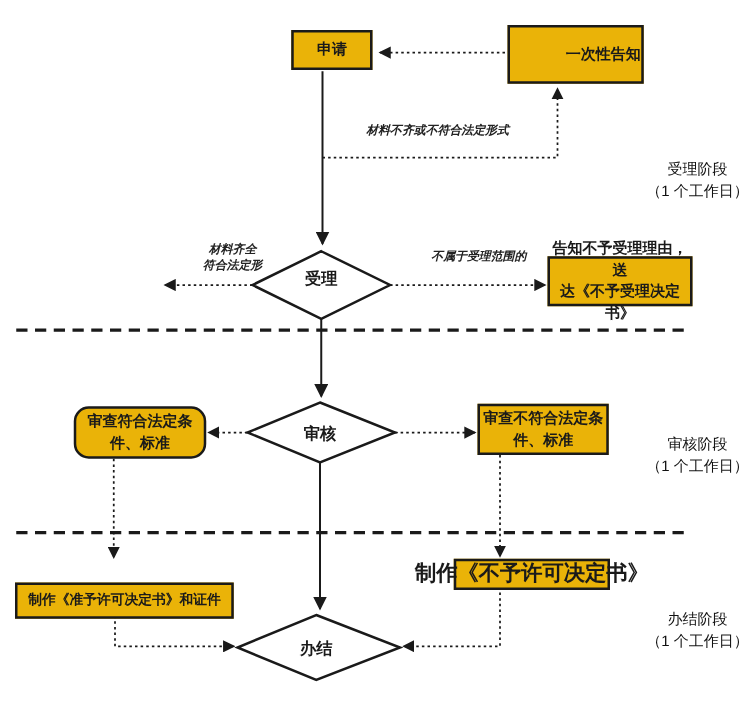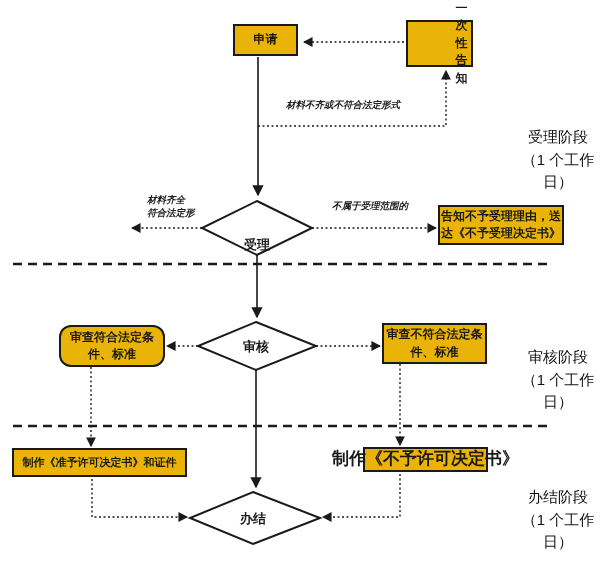--- a/index.html
+++ b/index.html
@@ -6,23 +6,23 @@
   #canvas{position:relative;width:605px;height:564px;background:#ffffff;overflow:hidden;
           font-family:"Liberation Sans",sans-serif;color:#1a1a1a;}
   #wires{position:absolute;left:0;top:0;width:605px;height:564px;}
   .box{position:absolute;border:2px solid #1a1a1a;background:#eab308;display:flex;
        align-items:center;justify-content:center;text-align:center;
        font-size:12px;font-weight:bold;line-height:1.45;box-sizing:border-box;}
   .prelines{white-space:pre-line;}
   .nowrap{white-space:nowrap;}
   .diamond-label{position:absolute;width:70px;text-align:center;font-size:13px;
        font-weight:bold;}
-  .edge-label{position:absolute;text-align:left;font-size:9.5px;font-style:italic;
+  .edge-label{position:absolute;text-align:center;font-size:9.5px;font-style:italic;
        font-family:"Liberation Serif",serif;font-weight:bold;color:#222;line-height:1.35;}
-  .stage-label{position:absolute;width:92px;text-align:center;font-size:15px;
+  .stage-label{position:absolute;width:92px;text-align:center;font-size:12px;
        line-height:1.5;color:#111;}
   .stage-label span{display:block;}
   .ln{fill:none;stroke:#1a1a1a;}
   .solid{stroke-width:1.6;}
   .dotted{stroke-width:1.4;stroke-dasharray:2,2.5;}
   .divider{stroke-width:2.6;stroke-dasharray:9,6;}
   .diamond{fill:#ffffff;stroke:#1a1a1a;stroke-width:2;}
 </style>
 </head>
 <body>
@@ -54,37 +54,37 @@
     <path class="ln divider" d="M13 264 L550 264"></path>
     <path class="ln divider" d="M13 426 L550 426"></path>
 
     <polygon class="diamond" points="257,201 312,228 257,255 202,228"></polygon>
     <polygon class="diamond" points="256,322 316,346 256,370 198,346"></polygon>
     <polygon class="diamond" points="253,492 320,518 253,544 190,518"></polygon>
   </svg>
 
   <div class="box" style="left:233px;top:24px;width:65px;height:32px;">申请</div>
 
-  <div class="box" style="left:406px;top:20px;width:67px;height:47px;padding-left:44px;">一次性告知</div>
+  <div class="box" style="left:406px;top:20px;width:109px;height:47px;padding-left:44px;">一次性告知</div>
 
 
-  <div class="box prelines" style="left:438px;top:205px;width:126px;height:40px;">告知不予受理理由，送
+  <div class="box prelines" style="left:438px;top:205px;width:116px;height:40px;">告知不予受理理由，送
 达《不予受理决定书》</div>
 
   <div class="box prelines" style="left:59px;top:325px;width:106px;height:42px;border-radius:12px;">审查符合法定条
 件、标准</div>
 
   <div class="box prelines" style="left:382px;top:323px;width:105px;height:41px;">审查不符合法定条
 件、标准</div>
 
-  <div class="box nowrap" style="left:12px;top:448px;width:175px;height:29px;font-size:11px;">制作《准予许可决定书》和证件</div>
+  <div class="box nowrap" style="left:12px;top:466px;width:175px;height:29px;font-size:11px;">制作《准予许可决定书》和证件</div>
 
   <div class="box nowrap" style="left:363px;top:447px;width:125px;height:25px;font-size:17px;">制作《不予许可决定书》</div>
 
-  <div class="diamond-label" style="left:222px;top:236px;">受理</div>
+  <div class="diamond-label" style="left:222px;top:214px;">受理</div>
   <div class="diamond-label" style="left:221px;top:338px;">审核</div>
   <div class="diamond-label" style="left:218px;top:510px;">办结</div>
 
   <div class="edge-label" style="left:286px;top:99px;width:128px;">材料不齐或不符合法定形式</div>
   <div class="edge-label prelines" style="left:147px;top:194px;width:78px;">材料齐全
 符合法定形</div>
   <div class="edge-label" style="left:332px;top:200px;width:102px;">不属于受理范围的</div>
 
   <div class="stage-label" style="left:512px;top:126px;">
     <span>受理阶段</span>

